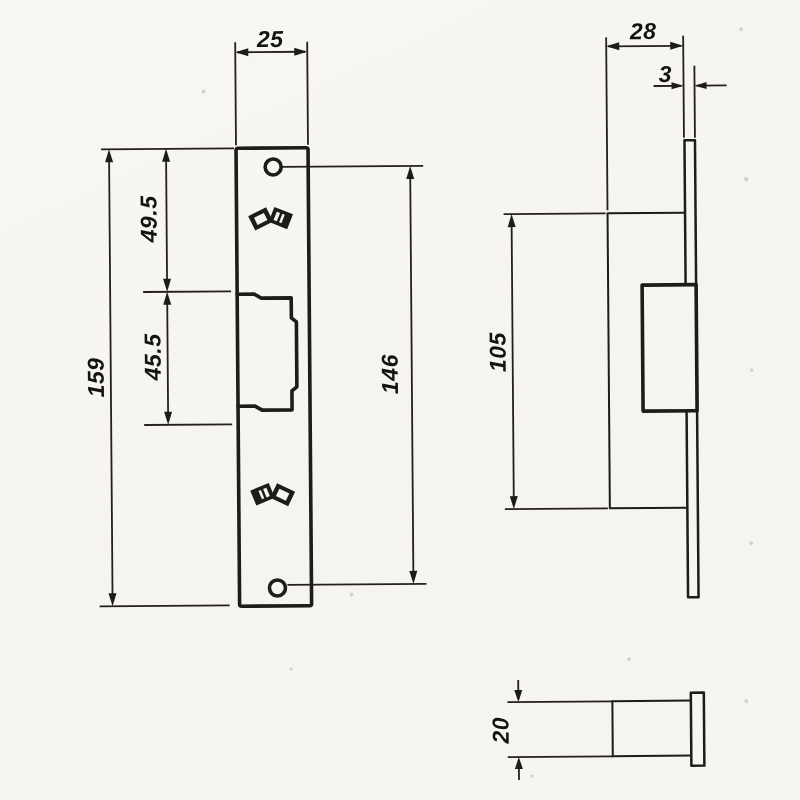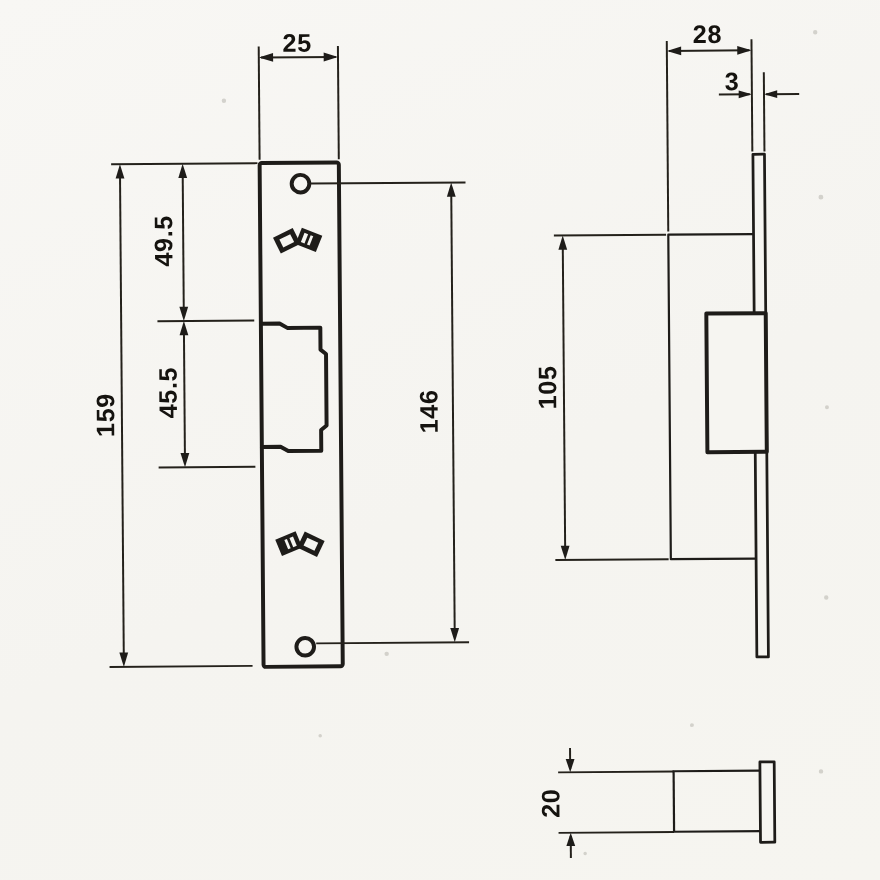--- a/index.html
+++ b/index.html
@@ -4,20 +4,21 @@
 <style>
   html,body{margin:0;padding:0;}
   body{
     width:800px;height:800px;overflow:hidden;
     background:#e9e8e4;
     font-family:"Liberation Sans",sans-serif;
   }
   .sheet{
     position:relative;width:800px;height:800px;
     background:linear-gradient(155deg,#f8f7f4 0%,#f5f4f0 55%,#f6f5f0 100%);
+    font-style:italic;
   }
   svg{display:block;}
   
   .outline-heavy{fill:none;stroke:#1e1c19;stroke-width:3.6;stroke-linejoin:round;stroke-linecap:round;}
   .outline-med{fill:none;stroke:#1e1c19;stroke-width:2.5;stroke-linejoin:round;stroke-linecap:round;}
   .outline-thin{fill:none;stroke:#1e1c19;stroke-width:2;stroke-linejoin:round;}
   
   .dim{fill:none;stroke:#24211b;stroke-width:1.8;stroke-linecap:butt;}
   .arrf{fill:#1e1c19;stroke:none;}
   .paper-fill{fill:#f6f5f1;}

